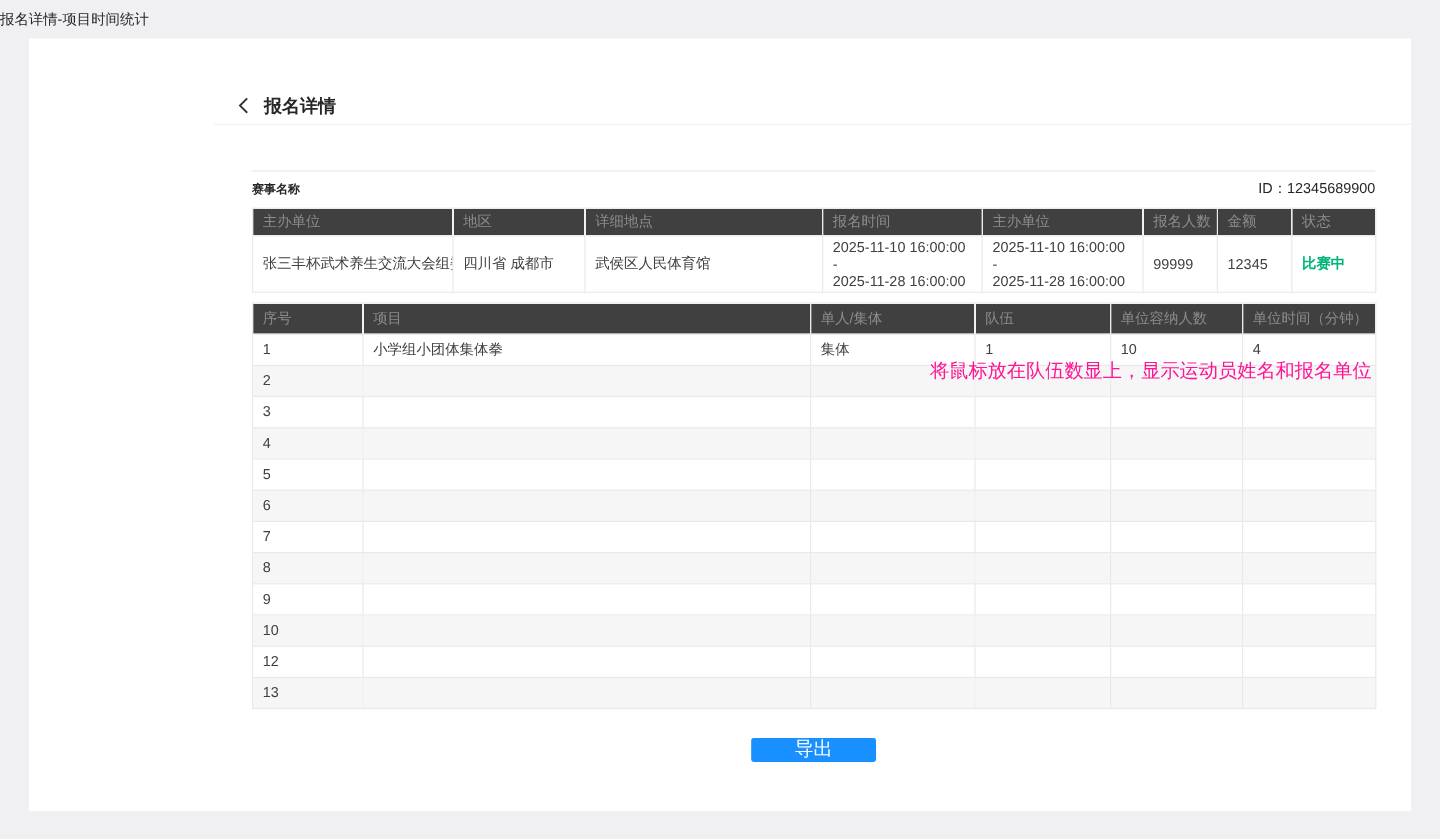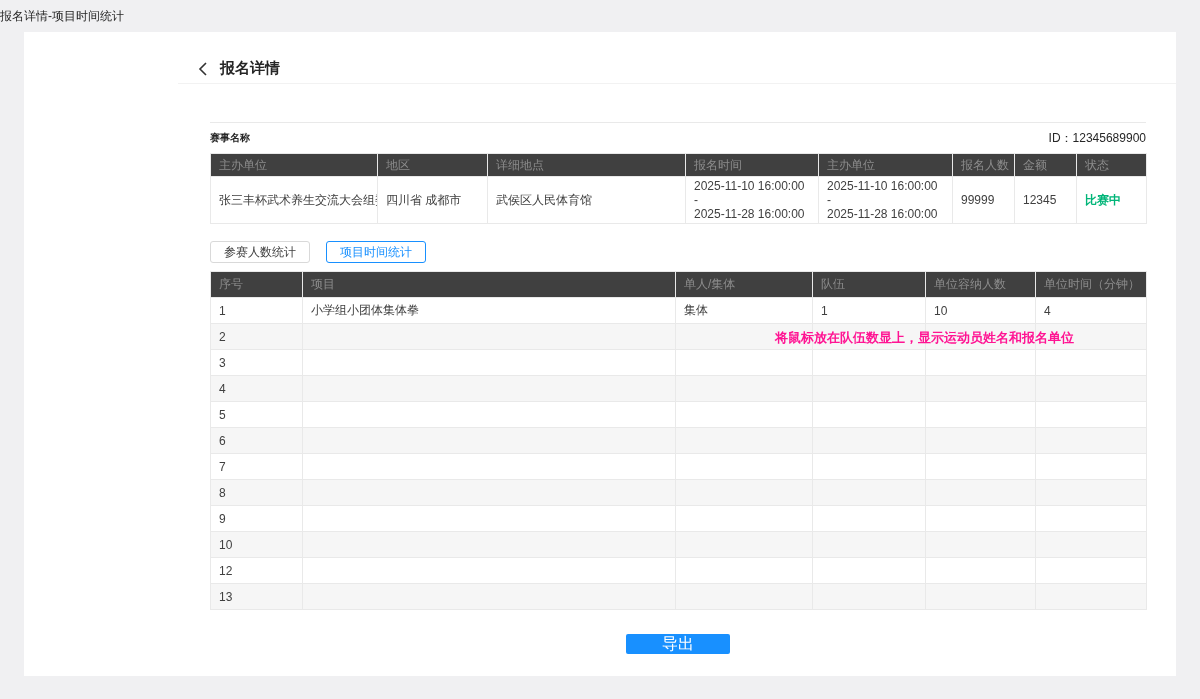--- a/index.html
+++ b/index.html
@@ -84,22 +84,22 @@
     color:#404040;cursor:pointer;
     font-family:inherit;
   }
   .tab-btn.active{color:var(--accent);border-color:var(--accent);}
   .table-wrap{margin-top:8px;position:relative;}
   .project-table th{height:26px;}
   .project-table td{height:26px;color:#404040;}
   .project-table tbody tr:nth-child(even) td{background:#f6f6f6;}
   .annotation{
     position:absolute;
-    left:565px;top:58px;
-    font-size:13px;font-weight:bold;
+    left:565px;top:47px;
+    font-size:16px;font-weight:normal;
     color:var(--annotation_pink);
     white-space:nowrap;
     pointer-events:none;
   }
   .export-row{margin-top:24px;display:flex;justify-content:center;}
   .export-btn{
     width:104px;height:20px;
     background:var(--accent);
     color:#fff;border:none;border-radius:2px;
     font-size:16px;cursor:pointer;
@@ -169,24 +169,20 @@
 2025-11-28 16:00:00</td>
             <td class="pre">2025-11-10 16:00:00 -
 2025-11-28 16:00:00</td>
             <td>99999</td>
             <td>12345</td>
             <td><span class="status">比赛中</span></td>
           </tr>
         </tbody>
       </table>
 
-      <div class="tabs">
-        <button class="tab-btn">参赛人数统计</button>
-        <button class="tab-btn active">项目时间统计</button>
-      </div>
 
       <div class="table-wrap">
         <table class="grid project-table">
           <colgroup>
             <col style="width:92px">
               <col style="width:373px">
               <col style="width:137px">
             <col style="width:113px">
               <col style="width:110px">
               <col style="width:111px">

